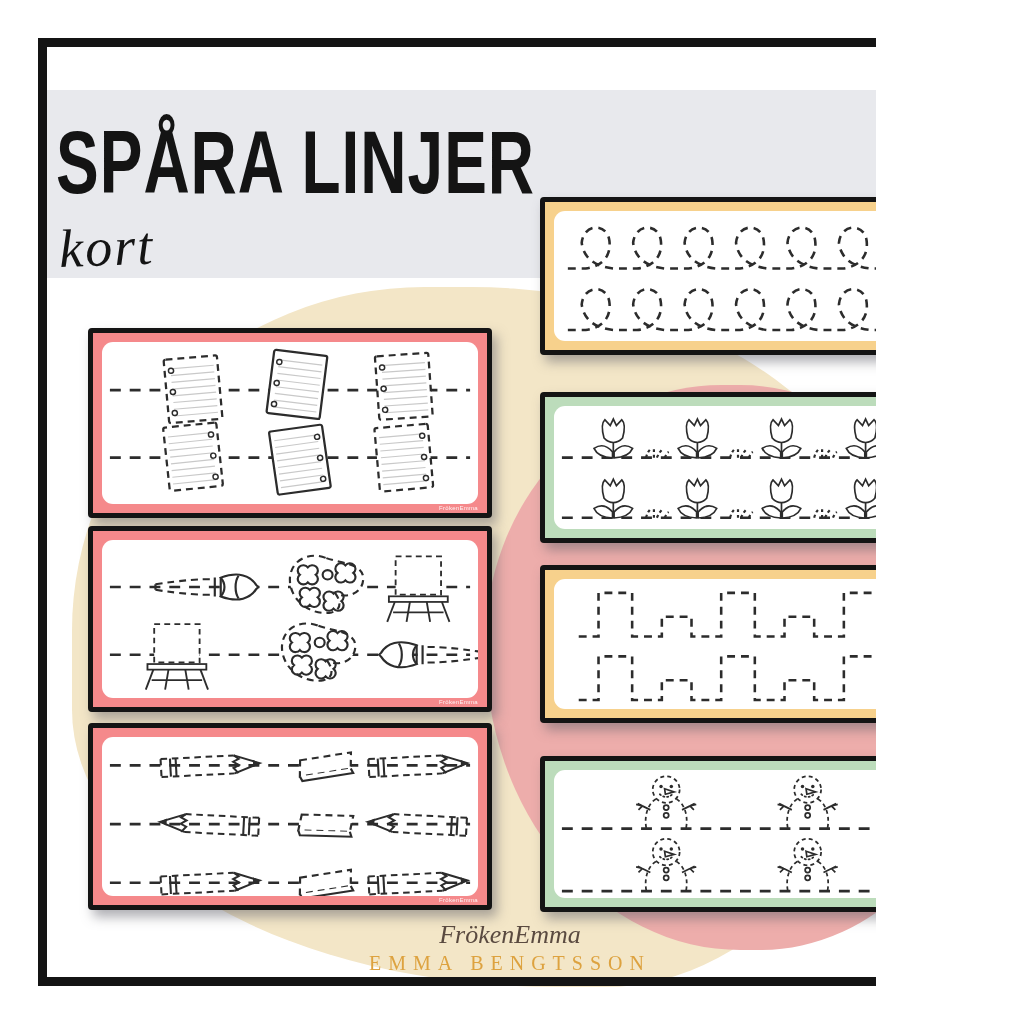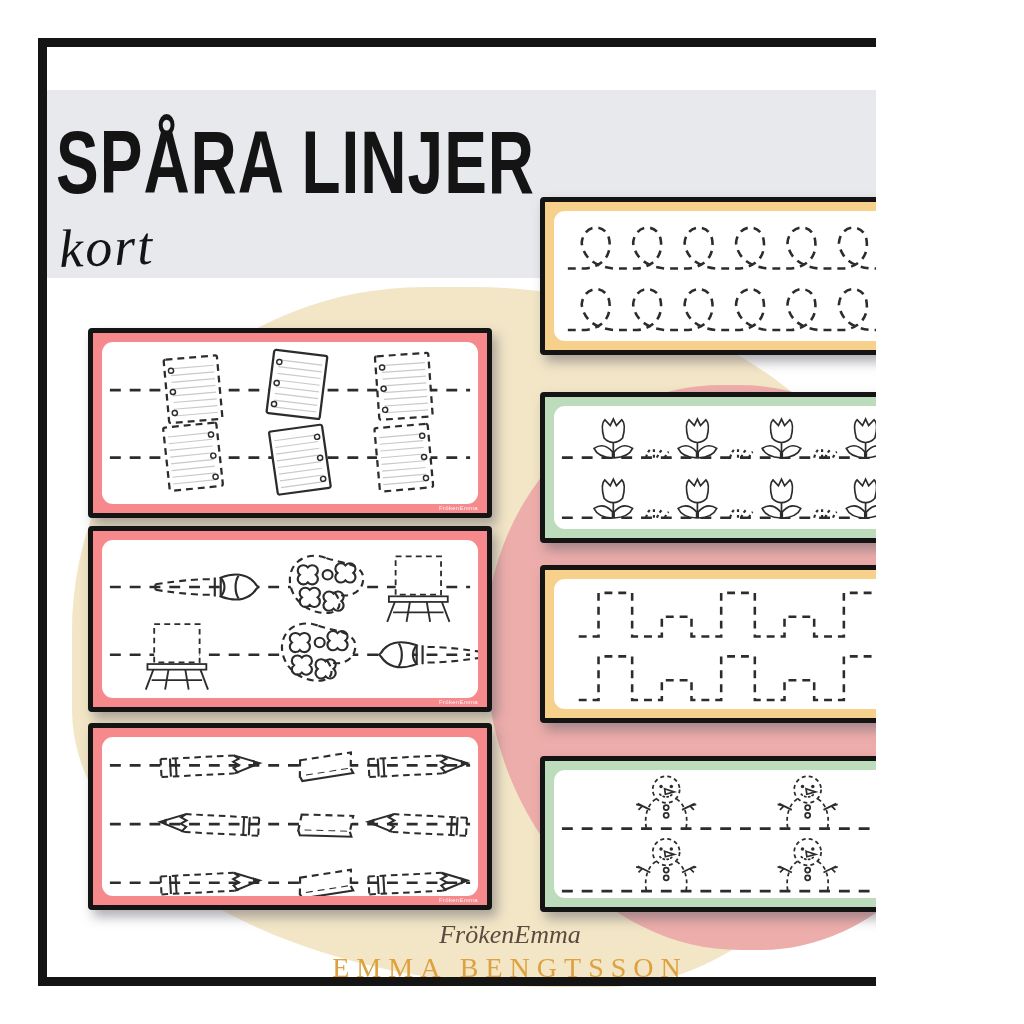--- a/index.html
+++ b/index.html
@@ -21,21 +21,21 @@
                  transform:rotate(-2deg);transform-origin:left top;letter-spacing:2px;}
   .card{position:absolute;z-index:3;box-sizing:border-box;border:5px solid #141414;
         border-radius:4px;box-shadow:5px 7px 12px rgba(95,95,105,0.5);}
   .card-inner{position:absolute;inset:9px;background:#ffffff;border-radius:11px;overflow:hidden;}
   .card-inner svg{position:absolute;inset:0;width:100%;height:100%;}
   .wm{position:absolute;right:9px;bottom:2px;z-index:2;font-size:6px;line-height:6px;
       color:rgba(255,255,255,0.9);letter-spacing:0.3px;}
   .brand-script{position:absolute;left:310px;top:920px;width:400px;z-index:4;text-align:center;
                 font-family:"Liberation Serif",serif;font-style:italic;font-size:26px;}
   .brand-name{position:absolute;left:260px;top:952px;width:500px;z-index:4;text-align:center;
-              font-family:"Liberation Serif",serif;font-size:28px;letter-spacing:7px;}
+              font-family:"Liberation Serif",serif;font-size:20px;letter-spacing:7px;}
   
   .s{stroke:#2c2c2c;stroke-width:2.2;fill:none;}
   .sf{stroke:#2c2c2c;stroke-width:2.2;fill:#ffffff;}
   .d{stroke-dasharray:7 5;}
   .nd{stroke-dasharray:none;}
   .guide{stroke:#2c2c2c;stroke-width:2.8;stroke-dasharray:11 9;fill:none;}
   .trace{stroke:#2c2c2c;stroke-width:2.6;stroke-dasharray:8 6;fill:none;}
   .rule{stroke:#c9c9c9;stroke-width:1.2;stroke-dasharray:none;}
   .ink{fill:#2c2c2c;stroke:none;}
   .dot{stroke-dasharray:1.6 3.4;stroke-linecap:round;}

